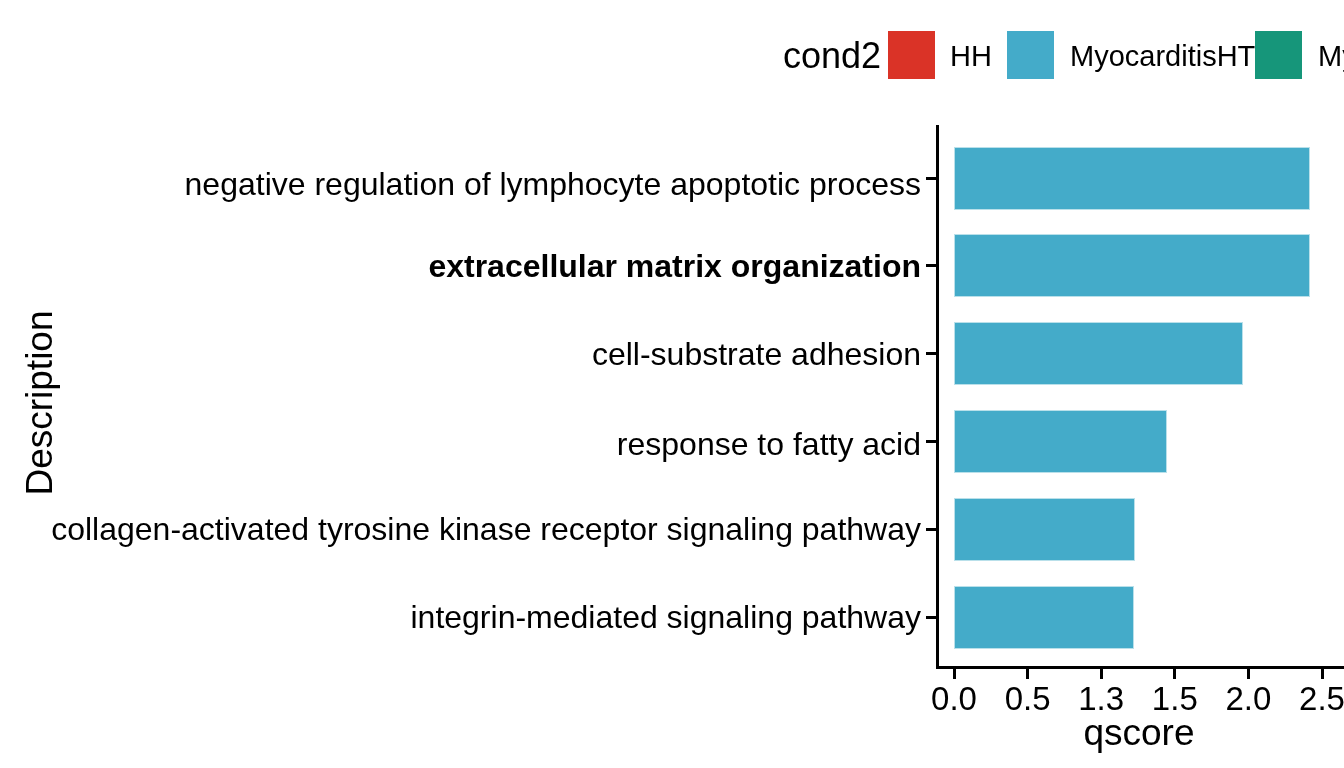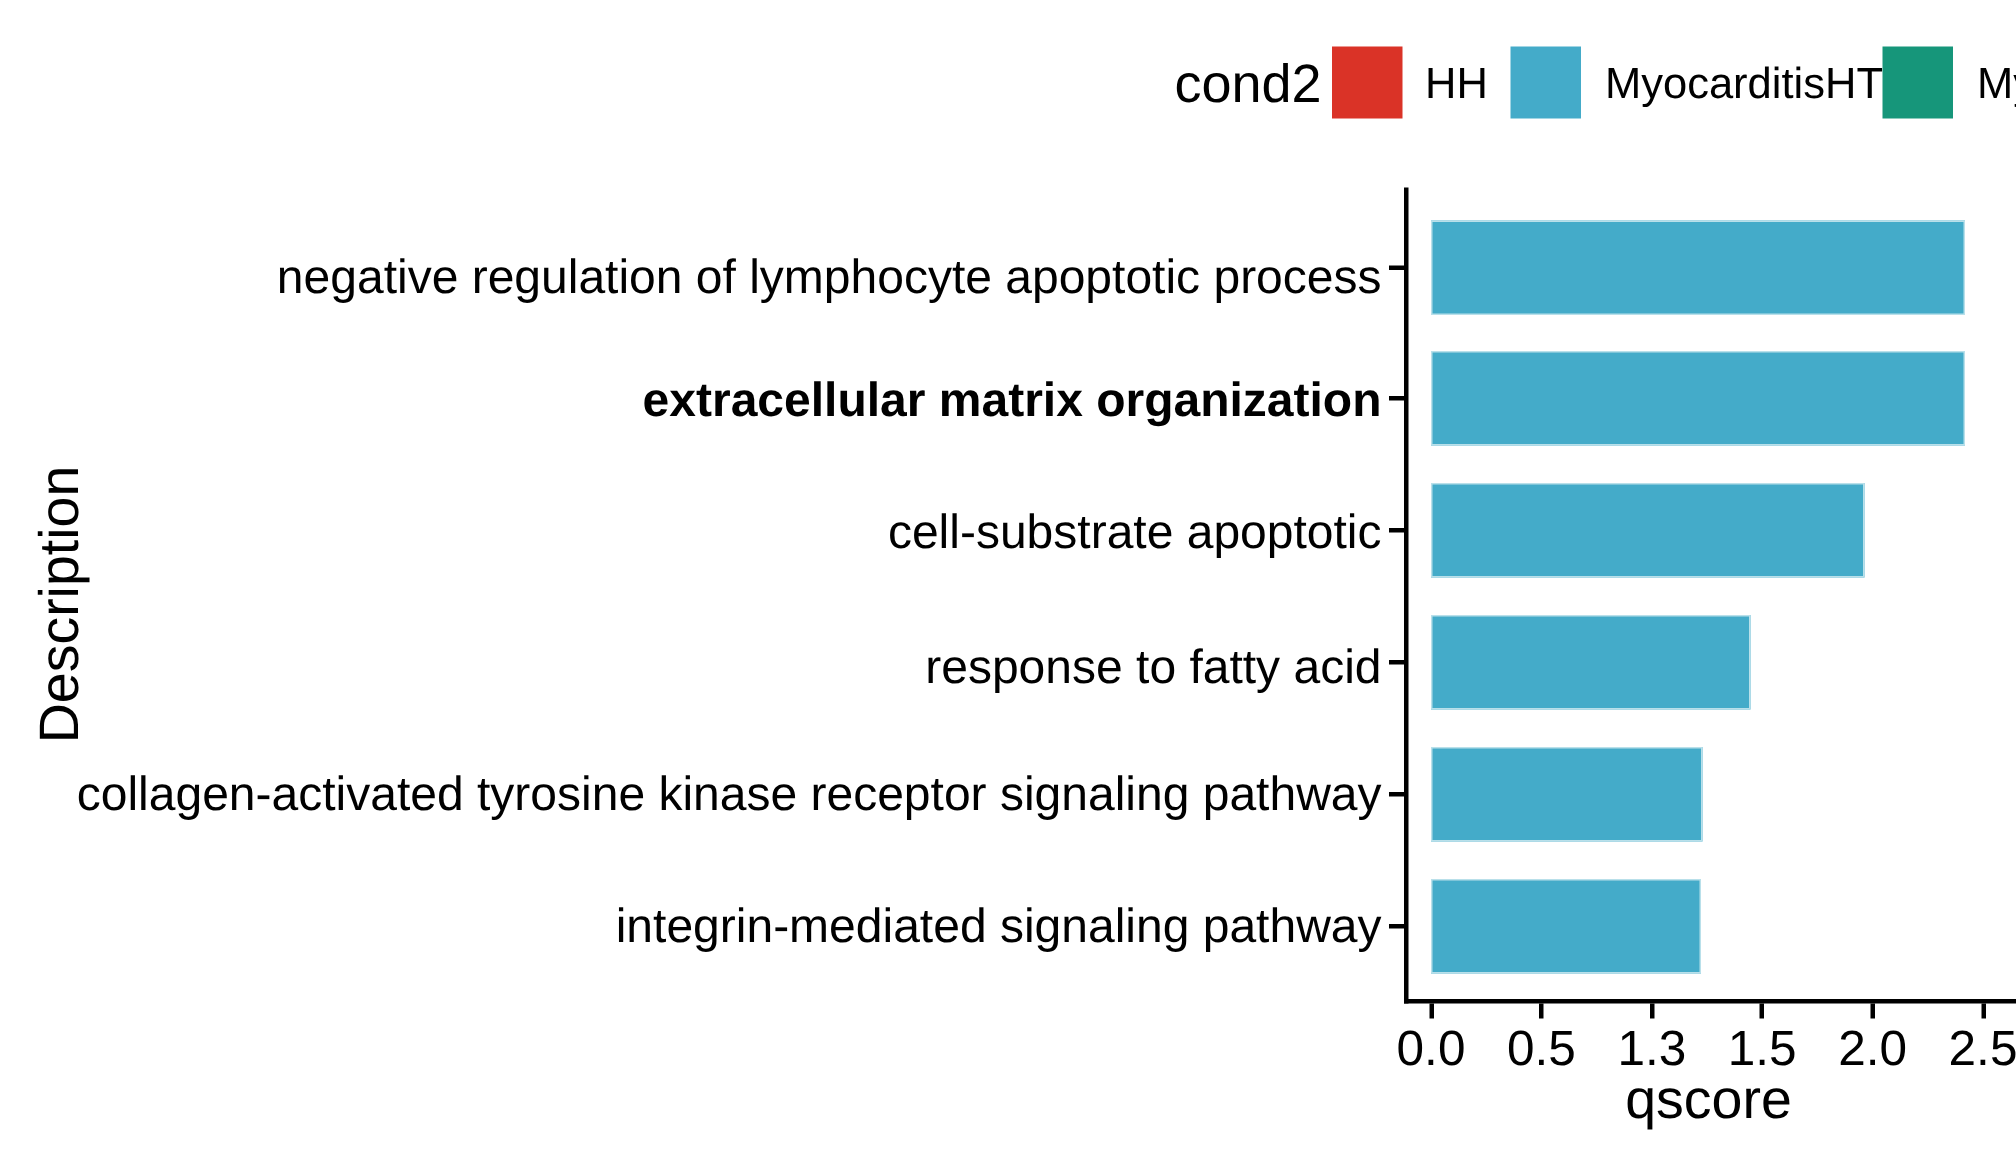--- a/index.html
+++ b/index.html
@@ -90,21 +90,21 @@
   <div class="axis-line" style="left:935.5px;top:125px;width:3px;height:543.5px;"></div>
   <div class="axis-line" style="left:935.5px;top:665.5px;width:408.5px;height:3px;"></div>
 
   <div id="rows">
       <div class="cat-label" style="top: 164px;">negative regulation of lymphocyte apoptotic process</div>
       <div class="tick" style="left: 925.5px; top: 176.5px; width: 10px; height: 3px;"></div>
       <div class="bar" style="left: 954px; top: 146.5px; width: 356.2px; height: 63px; background: rgb(68, 171, 201);"></div>
       <div class="cat-label" style="top: 245.8px; font-weight: bold;">extracellular matrix organization</div>
       <div class="tick" style="left: 925.5px; top: 264.3px; width: 10px; height: 3px;"></div>
       <div class="bar" style="left: 954px; top: 234.3px; width: 356.2px; height: 63px; background: rgb(68, 171, 201);"></div>
-      <div class="cat-label" style="top: 333.6px;">cell-substrate apoptotic</div>
+      <div class="cat-label" style="top: 333.6px;">cell-substrate adhesion</div>
       <div class="tick" style="left: 925.5px; top: 352.1px; width: 10px; height: 3px;"></div>
       <div class="bar" style="left: 954px; top: 322.1px; width: 288.5px; height: 63px; background: rgb(68, 171, 201);"></div>
       <div class="cat-label" style="top: 424px;">response to fatty acid</div>
       <div class="tick" style="left: 925.5px; top: 439.9px; width: 10px; height: 3px;"></div>
       <div class="bar" style="left: 954px; top: 409.9px; width: 213.4px; height: 63px; background: rgb(68, 171, 201);"></div>
       <div class="cat-label" style="top: 509.2px; margin-left: 22px;">collagen-activated tyrosine kinase receptor signaling pathway</div>
       <div class="tick" style="left: 925.5px; top: 527.7px; width: 10px; height: 3px;"></div>
       <div class="bar" style="left: 954px; top: 497.7px; width: 181.1px; height: 63px; background: rgb(68, 171, 201);"></div>
       <div class="cat-label" style="top: 597px;">integrin-mediated signaling pathway</div>
       <div class="tick" style="left: 925.5px; top: 615.5px; width: 10px; height: 3px;"></div>

